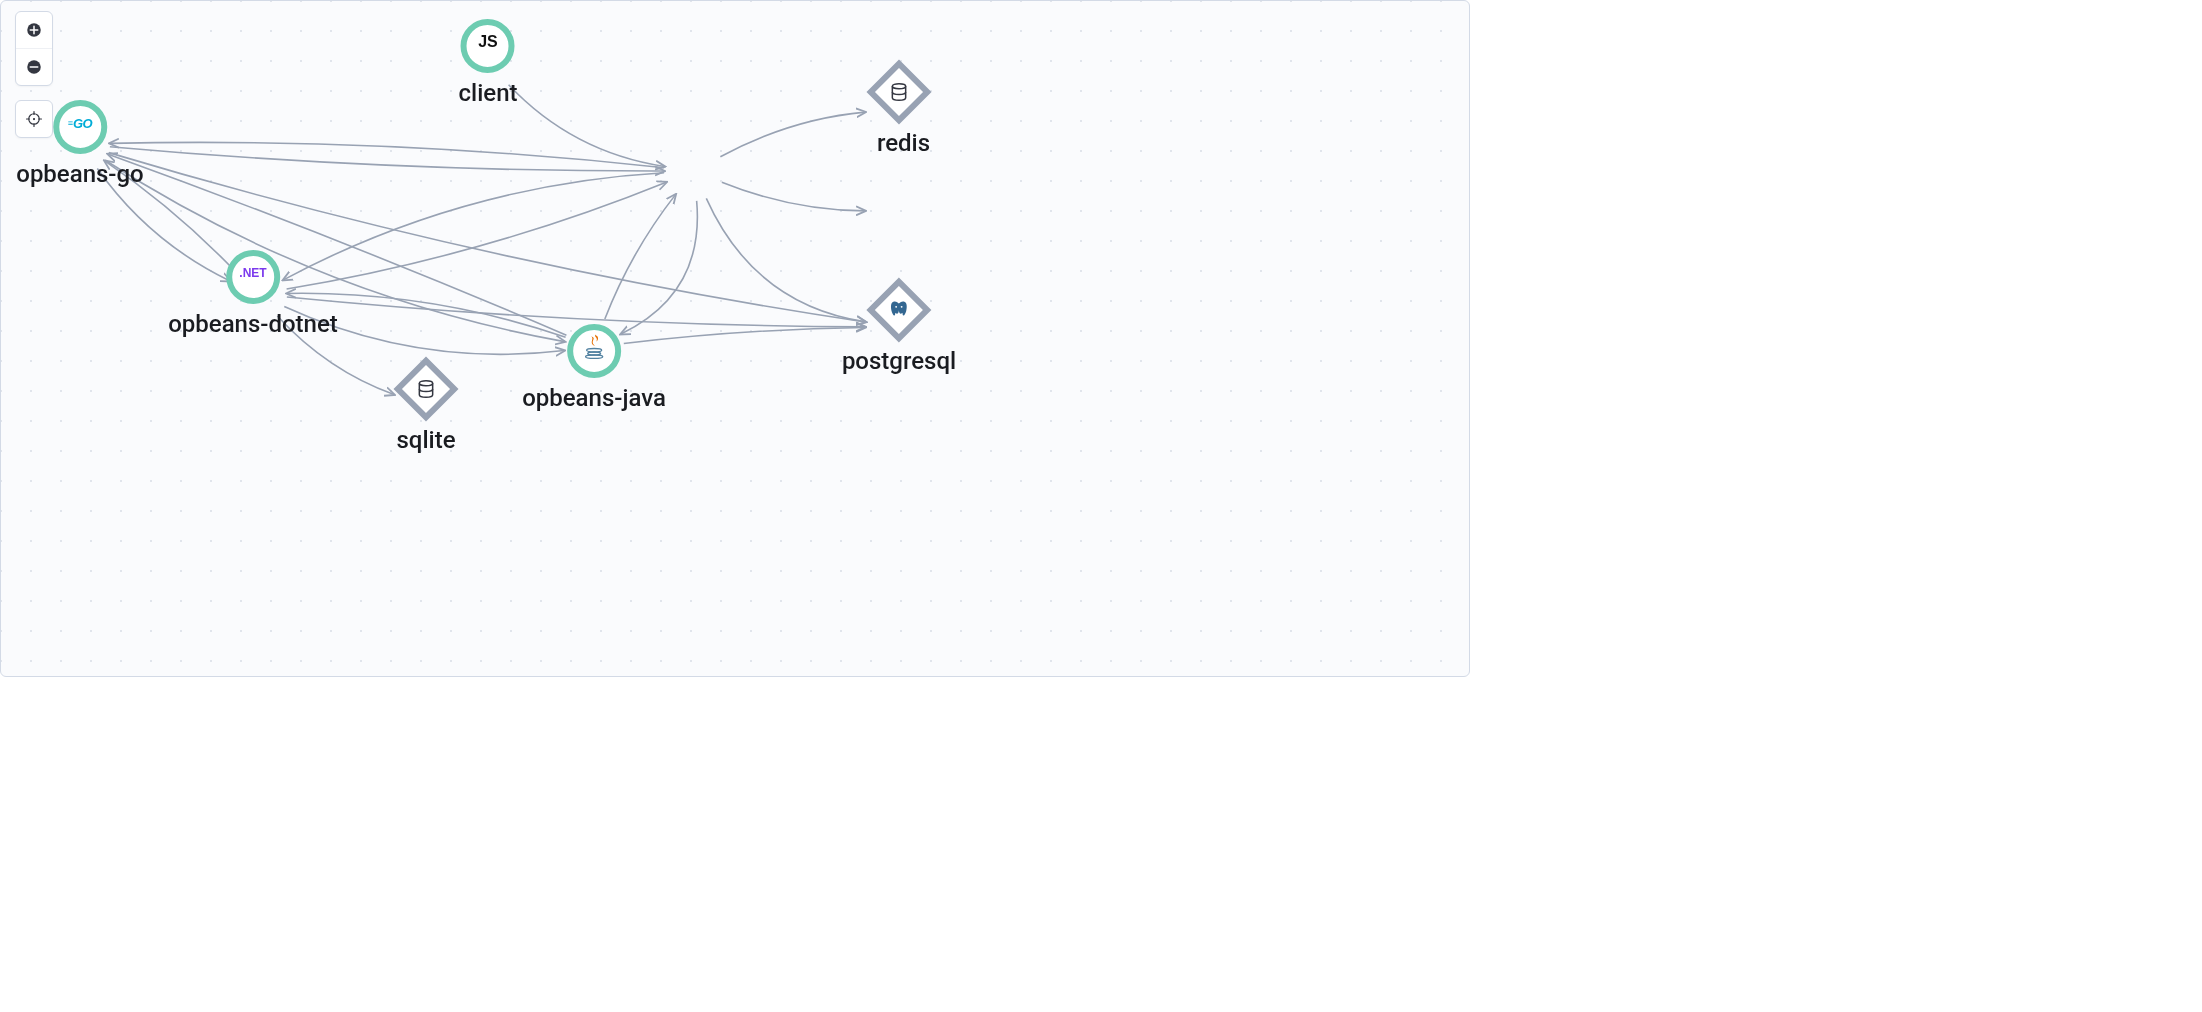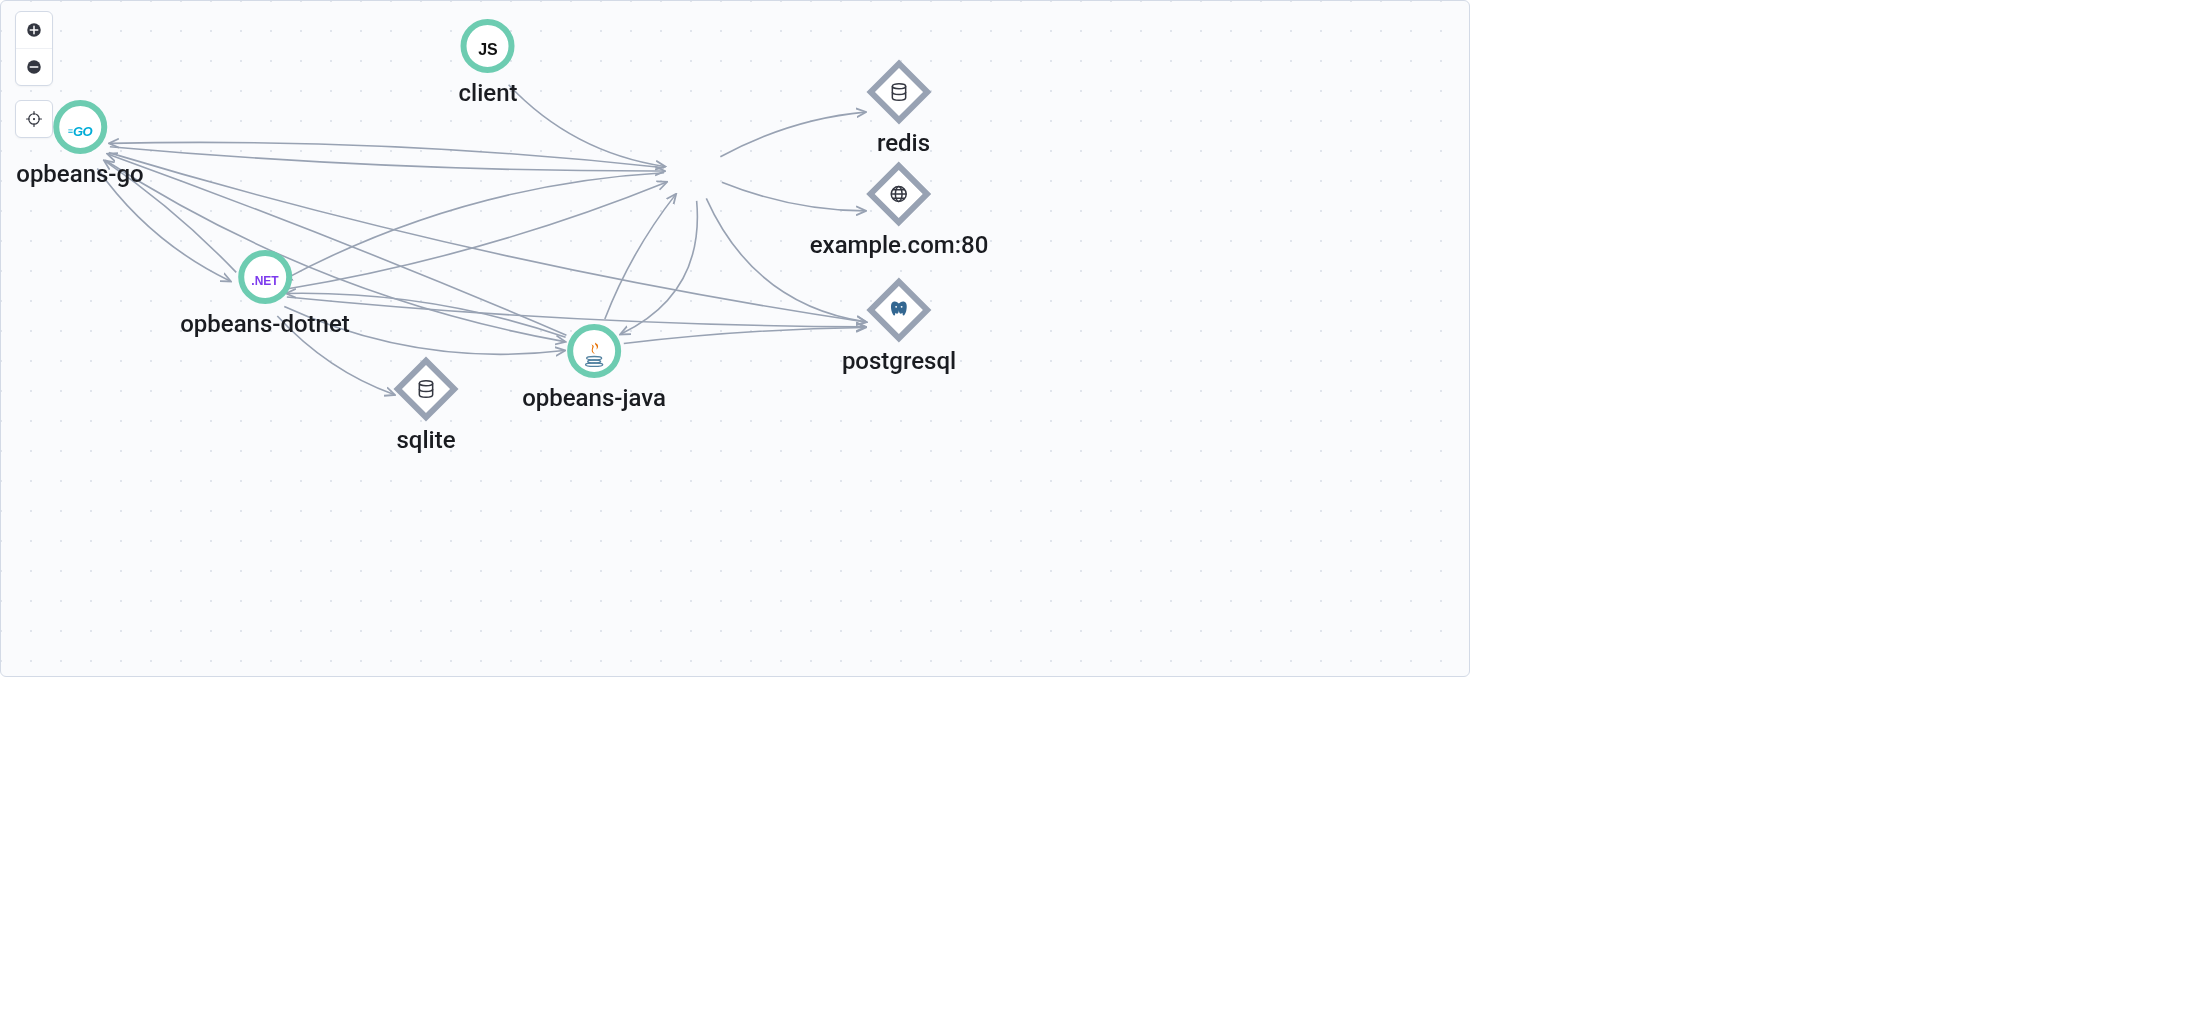--- a/index.html
+++ b/index.html
@@ -80,21 +80,21 @@
     white-space: nowrap;
   }
 
   .service-ring {
     width: 54px;
     height: 54px;
     border-radius: 50%;
     background: #fff;
     border: 6px solid #6dccb1;
     display: flex;
-    align-items: flex-end;
+    align-items: flex-start;
     justify-content: center;
     box-sizing: border-box;
   }
   .service-ring .inner {
     width: 34px;
     height: 34px;
     border-radius: 50%;
     display: flex;
     align-items: center;
     justify-content: center;
@@ -199,21 +199,21 @@
           <div class="inner" style="color:#111;font-family:Helvetica,Arial,sans-serif;font-size:16px;font-weight:800;">JS</div>
         </div>
         <div class="node-label">client</div>
       </div>
       <div class="node" style="left: 79px; top: 143px;">
         <div class="service-ring">
           <div class="inner" style="color:#00acd7;font-family:Helvetica,Arial,sans-serif;font-size:13px;font-weight:800;font-style:italic;letter-spacing:-.5px;"><span style="font-size:9px;letter-spacing:-3px;margin-right:3px;">≡</span>GO</div>
         </div>
         <div class="node-label">opbeans-go</div>
       </div>
-      <div class="node" style="left: 264px; top: 293px;">
+      <div class="node" style="left: 252px; top: 293px;">
         <div class="service-ring">
           <div class="inner" style="color:#7c3aed;font-family:Helvetica,Arial,sans-serif;font-size:12px;font-weight:700;">.NET</div>
         </div>
         <div class="node-label">opbeans-dotnet</div>
       </div>
       <div class="node" style="left: 593px; top: 367px;">
         <div class="service-ring">
           <div class="inner">
             <svg width="26" height="30" viewBox="0 0 24 28">
               <path d="M9 4c3 2 0 4 1 7 1 2 3 2 3 2-2-1-3-3-2-5 1-2 1-3-2-4z" fill="#e76f00"></path>
@@ -233,34 +233,20 @@
               <svg width="20" height="20" viewBox="0 0 24 24">
                 <ellipse cx="12" cy="5" rx="8" ry="3" fill="none" stroke="#343741" stroke-width="1.8"></ellipse>
                 <path d="M4 5v7c0 1.7 3.6 3 8 3s8-1.3 8-3V5" fill="none" stroke="#343741" stroke-width="1.8"></path>
                 <path d="M4 12v7c0 1.7 3.6 3 8 3s8-1.3 8-3v-7" fill="none" stroke="#343741" stroke-width="1.8"></path>
               </svg>
             </div>
           </div>
         </div>
         <div class="node-label">redis</div>
       </div>
-      <div class="node" style="left: 898px; top: 210px;">
-        <div class="diamond-wrap">
-          <div class="diamond">
-            <div class="inner">
-              <svg width="20" height="20" viewBox="0 0 24 24">
-                <circle cx="12" cy="12" r="9" fill="none" stroke="#343741" stroke-width="1.8"></circle>
-                <ellipse cx="12" cy="12" rx="4" ry="9" fill="none" stroke="#343741" stroke-width="1.8"></ellipse>
-                <path d="M3 12h18M4.5 7h15M4.5 17h15" stroke="#343741" stroke-width="1.8"></path>
-              </svg>
-            </div>
-          </div>
-        </div>
-        <div class="node-label">example.com:80</div>
-      </div>
       <div class="node" style="left: 898px; top: 326px;">
         <div class="diamond-wrap">
           <div class="diamond">
             <div class="inner">
               <svg width="22" height="22" viewBox="0 0 24 24">
                 <path d="M6 3c-3 1-3 6-2 10 .5 2 2 5 3 5 1 0 1-2 1-3 0 0 1 1 2 1 2 0 2-4 2-4s0 4 2 4c1 0 2-1 2-1 0 1 0 3 1 3 1 0 2.5-3 3-5 1-4 1-9-2-10-2.7-.9-5 1-6 2-1-1-3.3-2.9-6-2z" fill="#336791"></path>
                 <circle cx="9" cy="8.5" r="1" fill="#fff"></circle>
                 <circle cx="15" cy="8.5" r="1" fill="#fff"></circle>
               </svg>
             </div>

